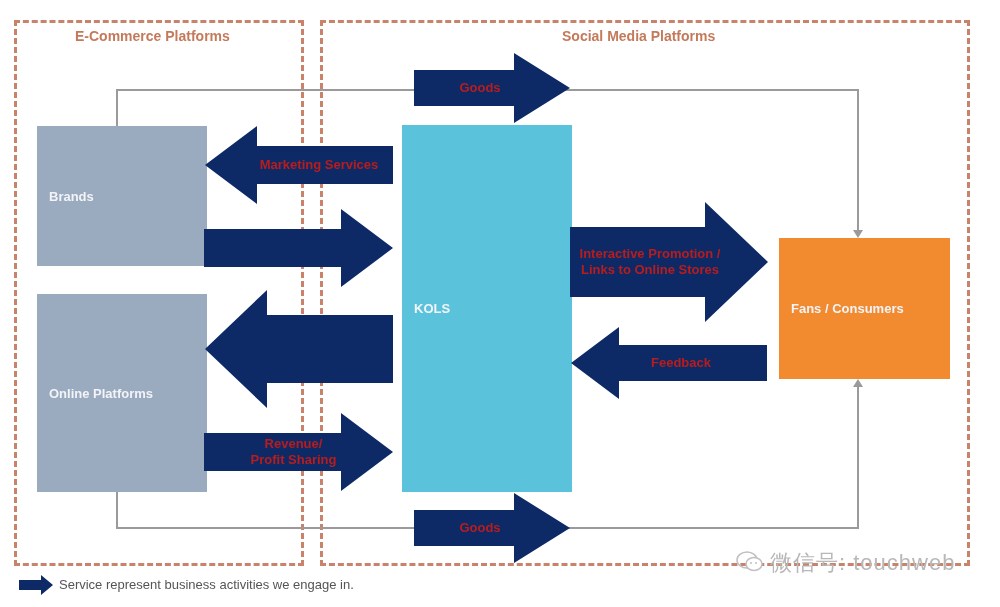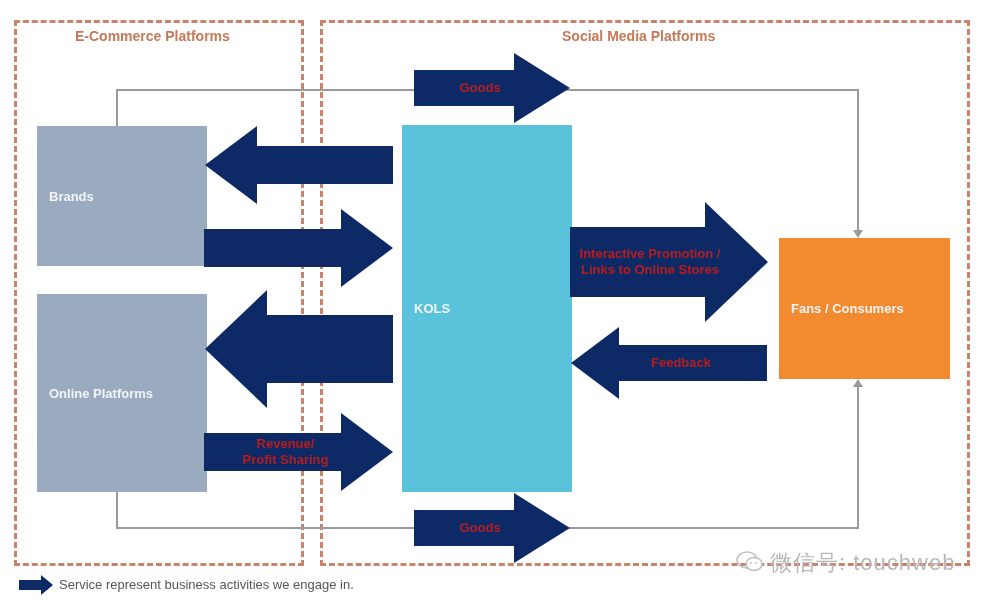--- a/index.html
+++ b/index.html
@@ -54,39 +54,40 @@
   <svg viewBox="0 0 156 70" preserveAspectRatio="none">
     <polygon points="0,17 100,17 100,0 156,35 100,70 100,53 0,53" fill="#0d2a66"></polygon>
   </svg>
   <div class="lbl" style="left:0; top:17px; width:132px; height:36px;">Goods</div>
 </div>
 
 <div class="arrow" style="left:205px; top:126px; width:188px; height:78px;">
   <svg viewBox="0 0 188 78" preserveAspectRatio="none">
     <polygon points="0,39 52,0 52,20 188,20 188,58 52,58 52,78" fill="#0d2a66"></polygon>
   </svg>
+  <div class="lbl" style="left:40px; top:20px; width:148px; height:38px;">Marketing Services</div>
 </div>
 
 <div class="arrow" style="left:204px; top:209px; width:189px; height:78px;">
   <svg viewBox="0 0 189 78" preserveAspectRatio="none">
     <polygon points="0,20 137,20 137,0 189,39 137,78 137,58 0,58" fill="#0d2a66"></polygon>
   </svg>
 </div>
 
 <div class="arrow" style="left:205px; top:290px; width:188px; height:118px;">
   <svg viewBox="0 0 188 118" preserveAspectRatio="none">
     <polygon points="0,59 62,0 62,25 188,25 188,93 62,93 62,118" fill="#0d2a66"></polygon>
   </svg>
 </div>
 
 <div class="arrow" style="left:204px; top:413px; width:189px; height:78px;">
   <svg viewBox="0 0 189 78" preserveAspectRatio="none">
     <polygon points="0,20 137,20 137,0 189,39 137,78 137,58 0,58" fill="#0d2a66"></polygon>
   </svg>
-  <div class="lbl" style="left:0; top:20px; width:163px; height:38px;">Revenue/
+  <div class="lbl" style="left:8px; top:20px; width:163px; height:38px;">Revenue/
 Profit Sharing</div>
 </div>
 
 <div class="arrow" style="left:570px; top:202px; width:198px; height:120px;">
   <svg viewBox="0 0 198 120" preserveAspectRatio="none">
     <polygon points="0,25 135,25 135,0 198,60 135,120 135,95 0,95" fill="#0d2a66"></polygon>
   </svg>
   <div class="lbl" style="left:0; top:25px; width:160px; height:70px;">Interactive Promotion /
 Links to Online Stores</div>
 </div>

